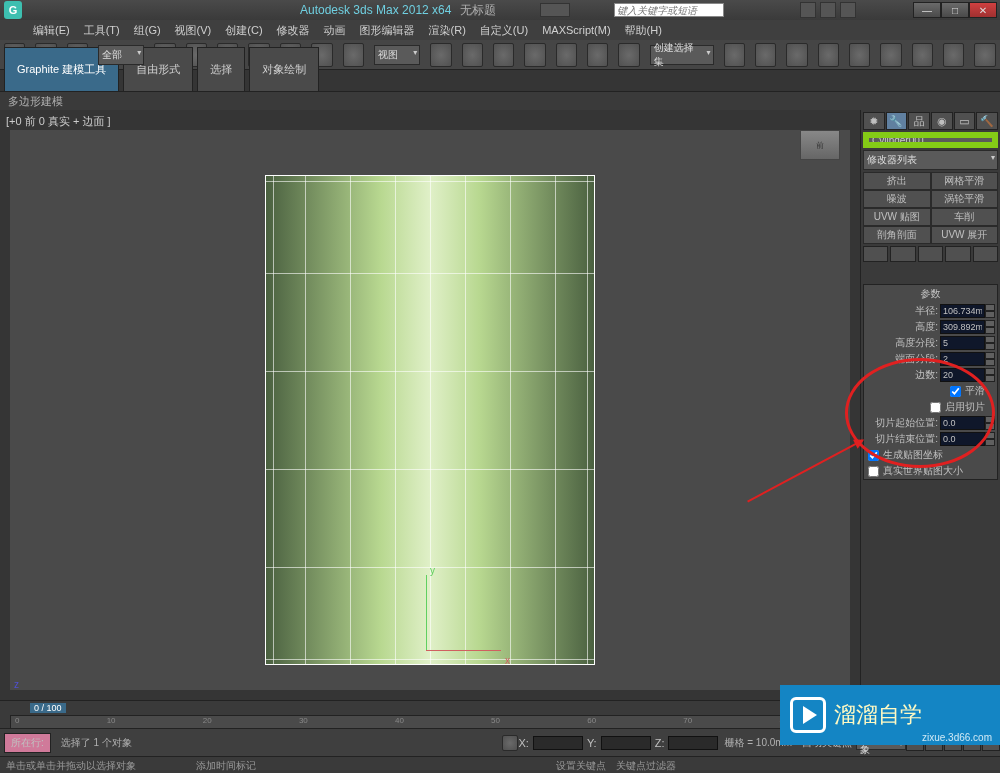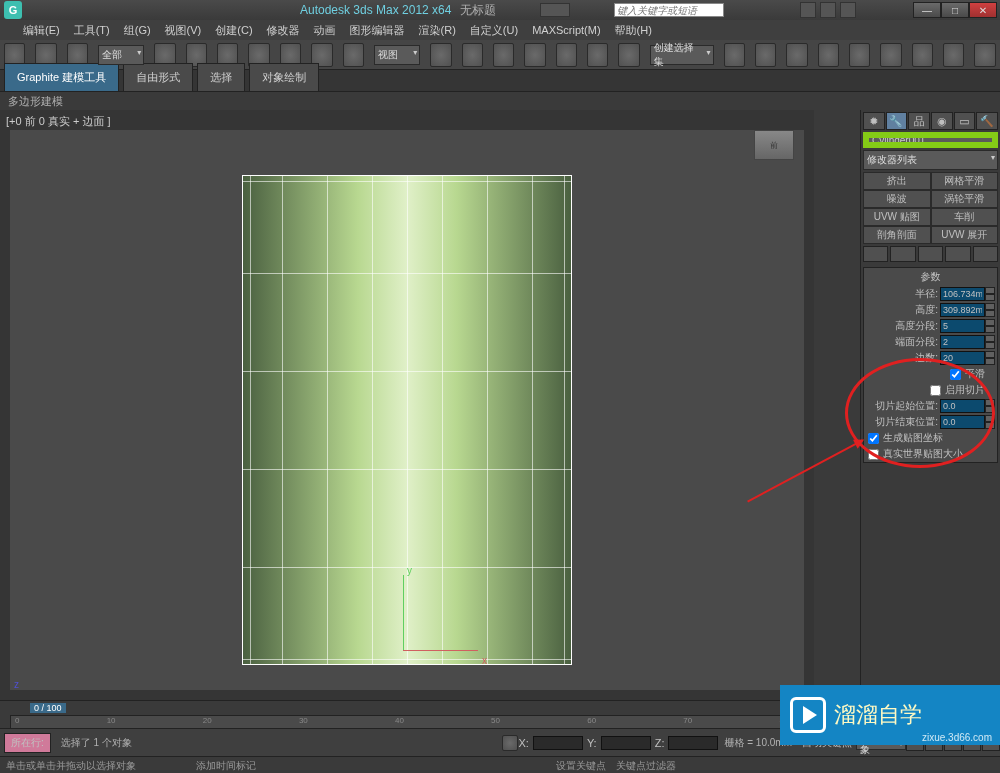--- a/index.html
+++ b/index.html
@@ -8,31 +8,31 @@
 .titlebar .logo { width:18px; height:18px; background:#3dbfb0; border-radius:3px; display:flex; align-items:center; justify-content:center; color:#fff; font-weight:bold; font-size:11px;}
 .titlebar .title-center{color:#6fcfe0; font-size:12px; position:absolute; left:300px;}
 .titlebar .title-doc{color:#b0b0b0; position:absolute; left:460px; font-size:12px;}
 .titlebar .help-search{position:absolute; left:540px; width:30px; height:14px; background:#555; border:1px solid #333;}
 .titlebar .search-hint{position:absolute; left:614px; width:110px; height:14px; background:#fff; border:1px solid #888; color:#999; font-style:italic; font-size:10px; padding:0 2px;}
 .titlebar .right-icons{position:absolute; right:3px; display:flex; gap:0;}
 .titlebar .winbtn{width:28px; height:16px; background:linear-gradient(#6a6a6a,#4a4a4a); border:1px solid #222; display:flex;align-items:center;justify-content:center; font-size:10px; color:#ddd;}
 .titlebar .winbtn.close{background:linear-gradient(#d04040,#a03030);}
 .titlebar .tool-icons{position:absolute; left:800px; display:flex; gap:4px;}
 .titlebar .ti{width:16px;height:16px;background:#555;border:1px solid #333;}
-.menubar{height:20px; background:#3f3f3f; display:flex; align-items:center; padding-left:23px; gap:14px; color:#d0d0d0; font-size:11px;}
+.menubar{height:20px; background:#3f3f3f; display:flex; align-items:center; padding-left:33px; gap:14px; color:#d0d0d0; font-size:11px;}
 .menubar span{cursor:default;}
 .maintoolbar{height:30px; background:#454545; border-bottom:1px solid #222; display:flex; align-items:center; padding:0 4px; gap:10px;}
 .tbtn{width:24px;height:24px;background:radial-gradient(#6a6a6a,#505050); border:1px solid #2a2a2a; border-radius:2px;}
 .dropdown{height:20px;background:#5a5a5a;border:1px solid #2a2a2a;color:#ddd;font-size:10px;padding:0 14px 0 3px;display:flex;align-items:center;position:relative;}
 .dropdown::after{content:"▾";position:absolute;right:2px;top:2px;font-size:8px;color:#ccc;}
 .ribbon{height:22px;background:#353535;display:flex;align-items:flex-end;border-bottom:1px solid #222;}
-.ribbon-tab{padding:6px 12px;background:#4a4a4a;border:1px solid #222;border-bottom:none;margin-left:4px;color:#d0d0d0;font-size:11px;}
+.ribbon-tab{padding:14px 12px;background:#4a4a4a;border:1px solid #222;border-bottom:none;margin-left:4px;color:#d0d0d0;font-size:11px;}
 .ribbon-tab.active{background:#3a6a8a;color:#fff;}
 .rib-sub{height:18px;background:#3a3a3a;padding:2px 8px;color:#b0b0b0;font-size:11px;}
-.main-area{display:flex;height:590px;gap:46px;}
+.main-area{display:flex;height:590px;}
 .viewport-col{flex:1;position:relative;background:#353535;}
 .vp-label{position:absolute;top:4px;left:6px;color:#ccc;font-size:11px;}
 .viewport{position:absolute;top:20px;left:10px;right:10px;bottom:10px;background:#4a4a4a;display:flex;align-items:center;justify-content:center;}
 .cylinder-view{position:relative;width:330px;height:490px;margin-top:20px;}
 .cyl-face{position:absolute;inset:0;background:linear-gradient(90deg,#4a6040 0%,#b8d890 35%,#e0f0c8 50%,#b8d890 65%,#4a6040 100%);border:1px solid #fff;}
 .cyl-grid-v{position:absolute;top:0;bottom:0;width:1px;background:rgba(255,255,255,0.6);}
 .cyl-grid-h{position:absolute;left:0;right:0;height:1px;background:rgba(255,255,255,0.6);}
 .axis-x{position:absolute;left:163px;top:480px;color:#d06060;font-size:10px;}
 .axis-y{position:absolute;left:165px;top:390px;color:#60d060;font-size:10px;}
 .axis-line-y{position:absolute;left:161px;top:400px;width:1px;height:75px;background:#60d060;}
@@ -47,21 +47,21 @@
 .mod-btn{width:50%;height:18px;background:#505050;border:1px solid #2a2a2a;color:#c0c0c0;font-size:10px;display:flex;align-items:center;justify-content:center;}
 .mod-stack{height:80px;background:#4a4a4a;border:1px solid #222;}
 .mod-stack-item{background:#3a6aaa;color:#fff;padding:2px 6px;font-size:10px;}
 .stack-tools{display:flex;gap:2px;height:16px;}
 .stack-tools .st{flex:1;background:#505050;border:1px solid #222;}
 .param-section{background:#4a4a4a;border:1px solid #222;margin-top:2px;}
 .param-head{text-align:center;color:#c0c0c0;padding:2px;font-size:10px;}
 .param-row{display:flex;align-items:center;justify-content:flex-end;padding:1px 2px;gap:2px;}
 .param-row label{color:#c0c0c0;font-size:10px;flex:1;text-align:right;}
 .spinner{display:flex;width:55px;}
-.spinner input{width:45px;height:14px;background:#0c4a6e;border:1px solid #111;color:#c0c0c0;font-size:9px;padding:0 2px;}
+.spinner input{width:45px;height:14px;background:#0f172a;border:1px solid #111;color:#c0c0c0;font-size:9px;padding:0 2px;}
 .spinner .spin-btns{width:10px;display:flex;flex-direction:column;}
 .spinner .sb{height:7px;background:#606060;border:1px solid #222;font-size:5px;}
 .checkrow{display:flex;align-items:center;gap:4px;padding:1px 4px;font-size:10px;}
 .checkrow input{width:11px;height:11px;}
 .timeline{height:28px;background:#3a3a3a;border-top:1px solid #222;position:relative;}
 .time-marker{position:absolute;top:2px;left:30px;background:#3a6a8a;color:#fff;padding:0 4px;font-size:9px;}
 .time-ruler{position:absolute;top:14px;left:10px;right:10px;height:14px;background:#4a4a4a;border:1px solid #222;display:flex;justify-content:space-between;padding:0 4px;font-size:8px;color:#888;}
 .statusbar{height:28px;background:#3f3f3f;display:flex;align-items:center;border-top:1px solid #222;}
 .statusbar .sel-btn{background:#d07a9a;border:1px solid #222;padding:2px 6px;margin:0 4px;font-size:10px;}
 .statusbar .stat-text{flex:1;color:#b0b0b0;font-size:10px;padding:0 6px;}
@@ -210,21 +210,21 @@
       <div class="mod-btn">UVW 展开</div>
     </div>
     <div class="stack-tools">
       <div class="st"></div>
       <div class="st"></div>
       <div class="st"></div>
       <div class="st"></div>
       <div class="st"></div>
     </div>
 
-    <div class="param-section" style="margin-top:3px;position:relative;">
+    <div class="param-section" style="margin-top:20px;position:relative;">
       <div class="param-head">参数</div>
       <div class="param-row">
         <label>半径:</label>
         <div class="spinner">
             <input value="106.734m" style="">
             <div class="spin-btns">
               <div class="sb"></div>
               <div class="sb"></div>
             </div>
           </div>

